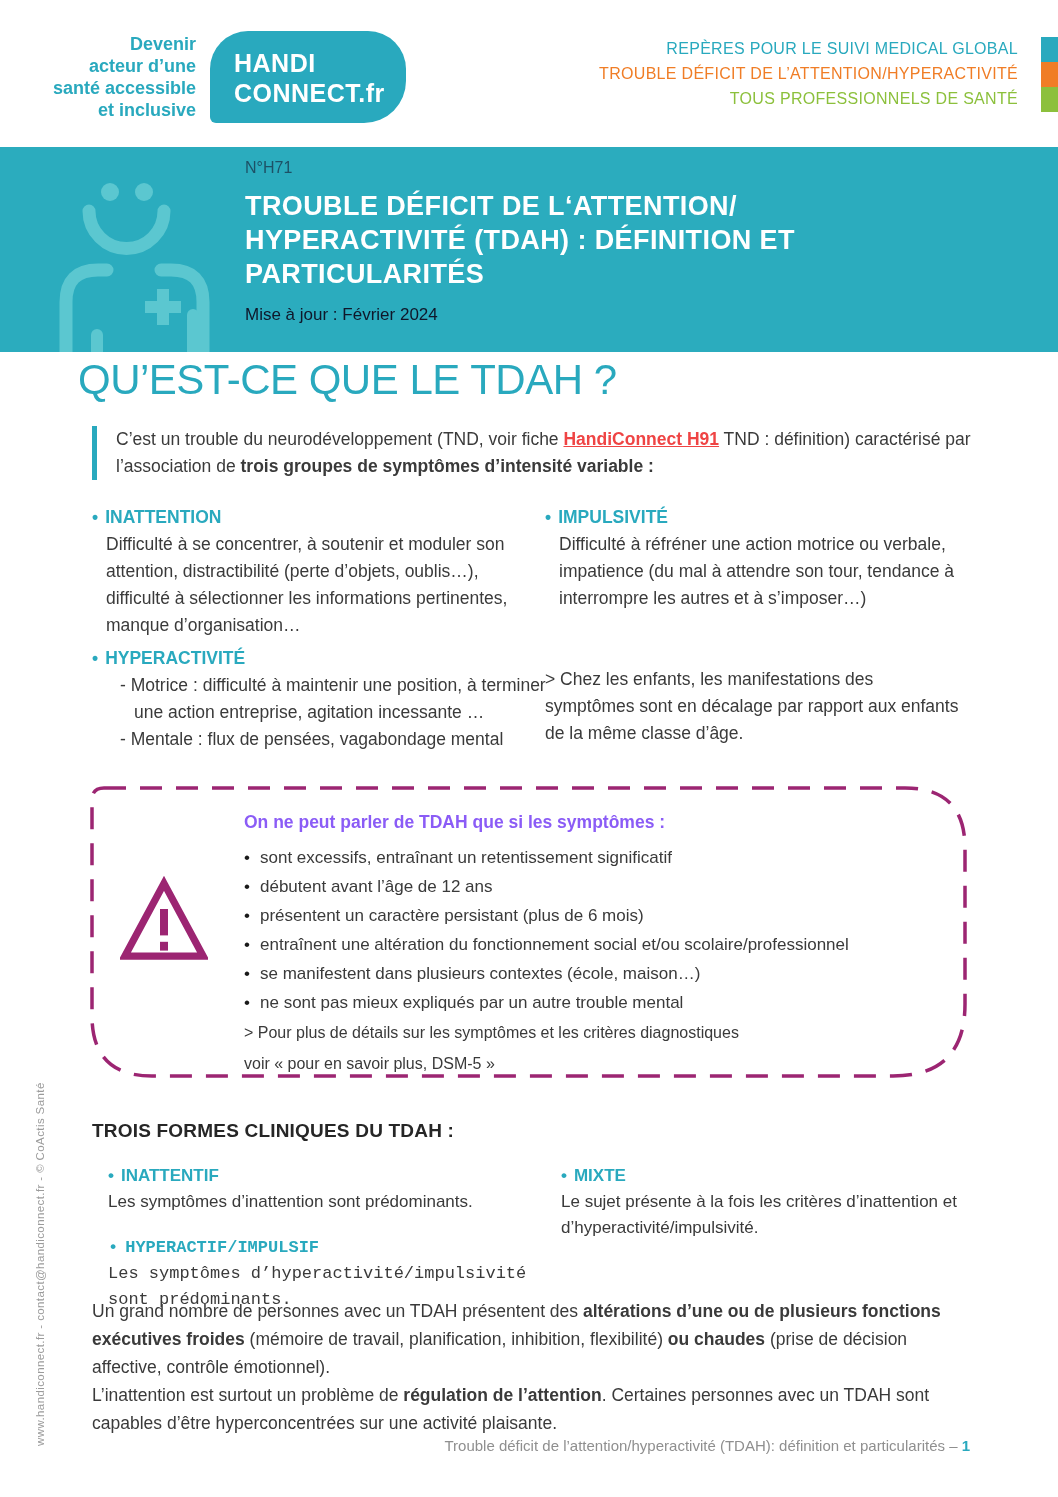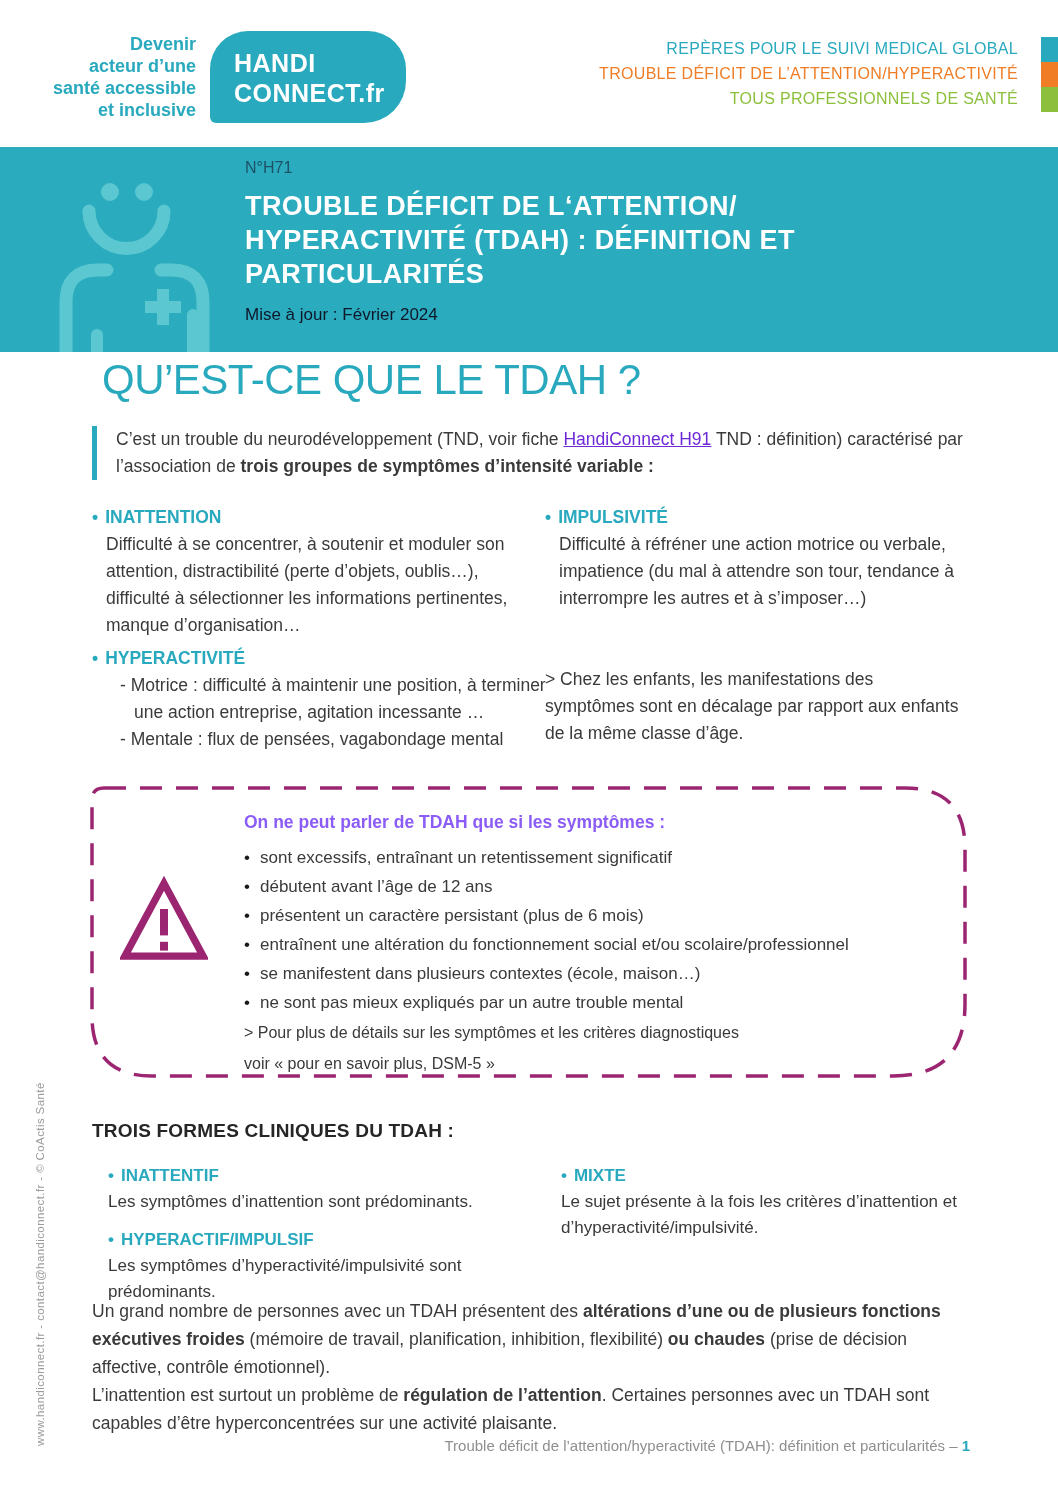--- a/index.html
+++ b/index.html
@@ -26,25 +26,25 @@
   .bar-green{background:#8cc03c;}
   
   .banner{position:absolute;left:0;top:147px;width:1058px;height:205px;
     background:#2bacbe;overflow:hidden;}
   .doctor-icon{position:absolute;left:55px;top:30px;}
   .banner-text{position:absolute;left:245px;top:12px;}
   .fiche-num{color:#1d5166;font-size:16px;margin-bottom:12px;}
   .banner-title{color:#ffffff;font-weight:bold;font-size:27px;line-height:34px;letter-spacing:0.4px;}
   .banner-date{color:#0f172a;font-size:17px;margin-top:14px;}
   
-  .main-h1{position:absolute;left:102px;top:356px;color:#29a9be;font-size:42px;
+  .main-h1{position:absolute;left:78px;top:356px;color:#29a9be;font-size:42px;
     font-weight:500;letter-spacing:-0.5px;}
   .intro{position:absolute;left:92px;top:426px;width:873px;border-left:5px solid #29a9be;
     padding-left:19px;font-size:17.5px;line-height:27px;}
-  .intro a{color:#6d28d9;text-decoration:underline;}
+  .intro a{color:#ef4444;text-decoration:underline;font-weight:bold;}
   .b{font-weight:bold;}
   .sym-grid{position:absolute;left:92px;top:504px;width:873px;display:grid;
     grid-template-columns:453px 1fr;font-size:17.5px;line-height:27px;}
   .sym-h{color:#29a9be;font-weight:bold;font-size:17.5px;}
   .dot{color:#29a9be;margin-right:7px;}
   .sym-body{padding-left:14px;width:430px;}
   .cell-r .sym-body{width:408px;}
   .row2{margin-top:6px;}
   .dash-item{padding-left:28px;text-indent:-14px;width:420px;}
   .children-note{margin-top:21px;width:420px;}
@@ -59,21 +59,21 @@
   .warn-list li{line-height:29px;padding-left:16px;position:relative;}
   .warn-list li .bdot{position:absolute;left:0;top:0;color:#1a1a1a;}
   .warn-more{font-size:16px;line-height:31px;}
   
   .three-forms-h{position:absolute;left:92px;top:1120px;font-weight:bold;
     font-size:19px;color:#262626;letter-spacing:0.2px;}
   .forms-grid{position:absolute;left:108px;top:1163px;width:873px;display:grid;
     grid-template-columns:453px 1fr;font-size:17px;line-height:26px;}
   .form-h{color:#29a9be;font-weight:bold;font-size:17px;}
   .form-body{width:420px;}
-  .form-gap{margin-top:12px;}
+  .form-gap{margin-top:20px;font-family:Liberation Mono, monospace;}
   
   .closing{position:absolute;left:92px;top:1297px;width:882px;font-size:17.5px;line-height:28px;}
   
   .footer{position:absolute;top:1437px;right:88px;font-size:15px;color:#8f8f8f;}
   .footer .pg{color:#29a9be;font-weight:bold;}
   .side-text{position:absolute;left:34px;top:1446px;transform:rotate(-90deg);
     transform-origin:0 0;white-space:nowrap;font-size:11.5px;color:#9b9b9b;letter-spacing:0.4px;}
 </style>
 </head>
 <body>

